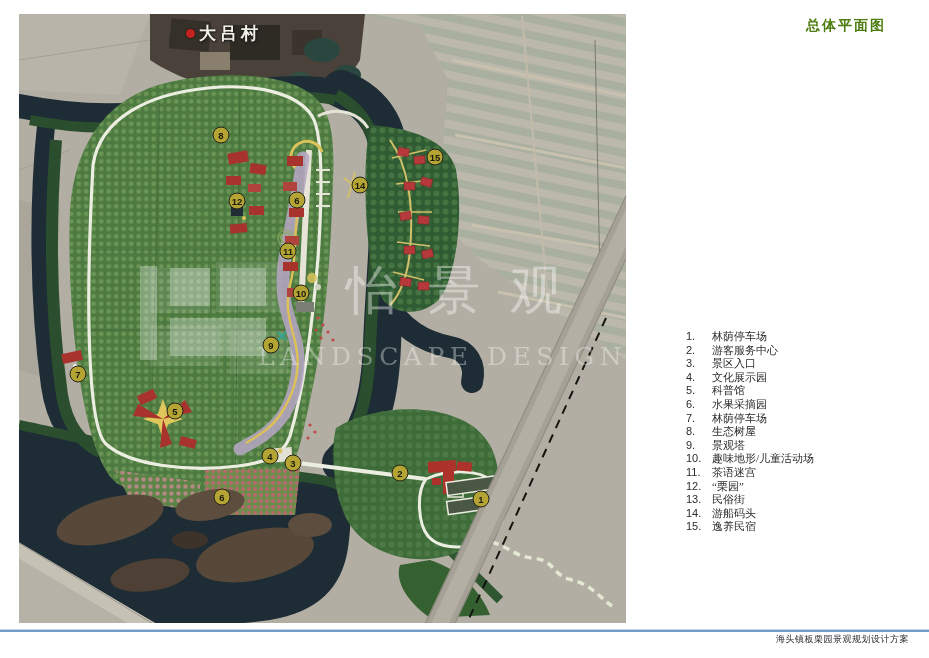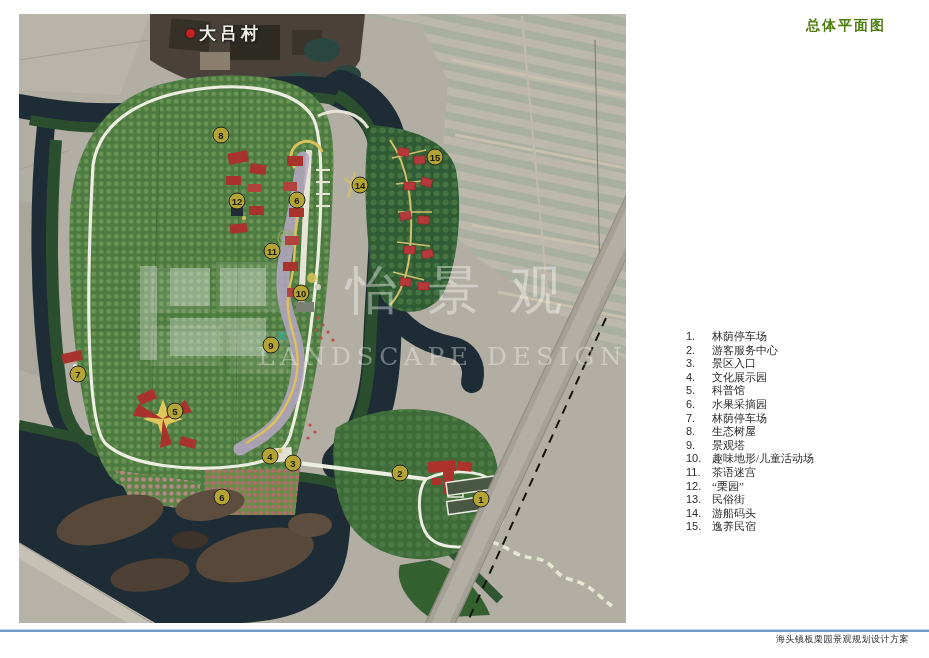--- a/index.html
+++ b/index.html
@@ -281,21 +281,21 @@
   <div class="marker" style="left:481px;top:499px">1</div>
   <div class="marker" style="left:400px;top:473px">2</div>
   <div class="marker" style="left:293px;top:463px">3</div>
   <div class="marker" style="left:270px;top:456px">4</div>
   <div class="marker" style="left:175px;top:411px">5</div>
   <div class="marker" style="left:222px;top:497px">6</div>
   <div class="marker" style="left:78px;top:374px">7</div>
   <div class="marker" style="left:221px;top:135px">8</div>
   <div class="marker" style="left:271px;top:345px">9</div>
   <div class="marker" style="left:301px;top:293px">10</div>
-  <div class="marker" style="left:272px;top:251px">11</div>
+  <div class="marker" style="left:288px;top:251px">11</div>
   <div class="marker" style="left:237px;top:201px">12</div>
   <div class="marker" style="left:297px;top:200px">6</div>
   <div class="marker" style="left:360px;top:185px">14</div>
   <div class="marker" style="left:435px;top:157px">15</div>
 
   <div class="sheet-title">总体平面图</div>
 
   <div class="legend">
     <div class="legend-row">
         <span class="legend-num">1.</span>

